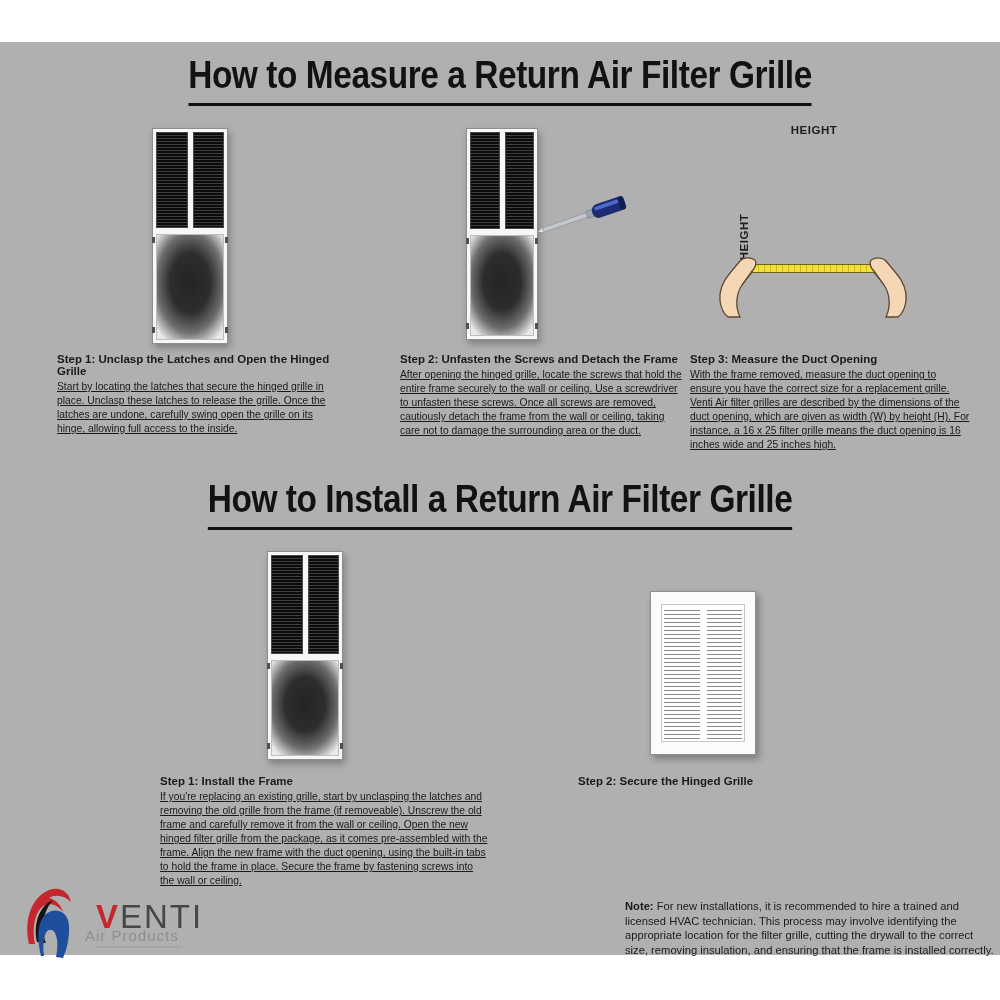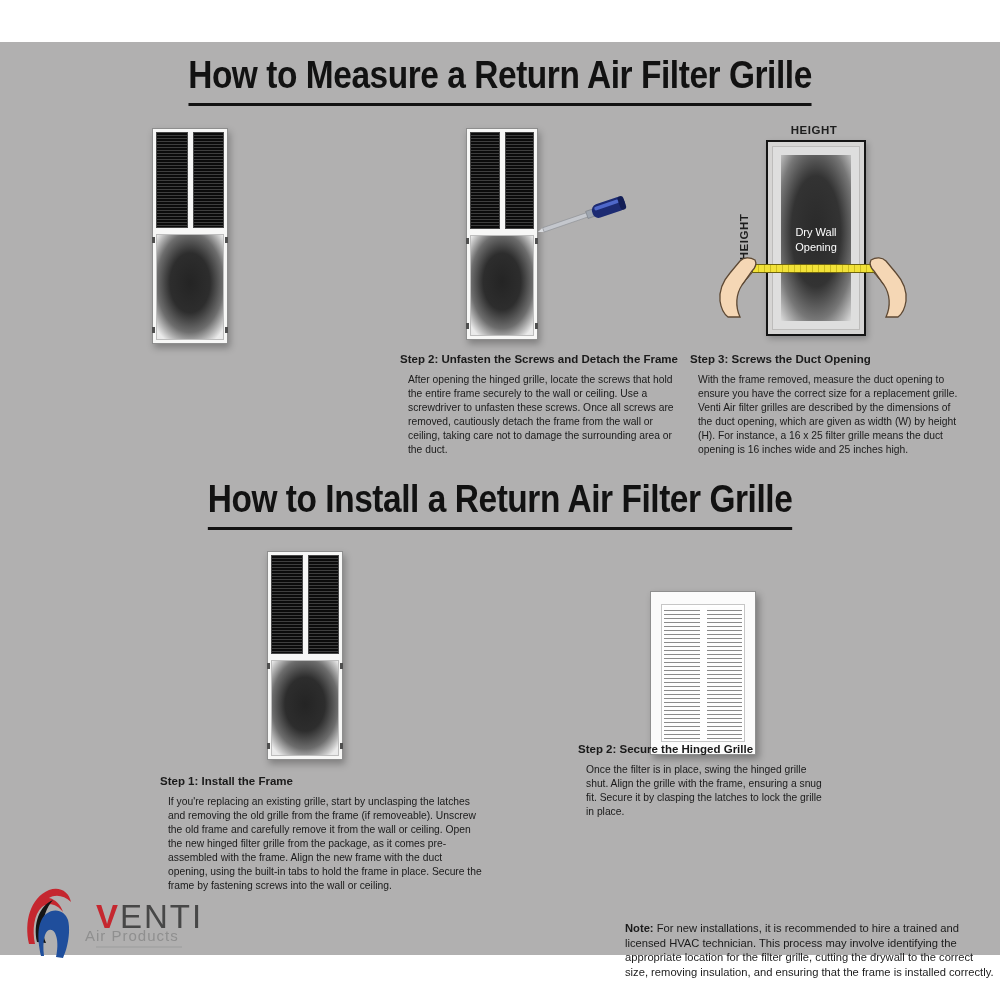--- a/index.html
+++ b/index.html
@@ -36,29 +36,29 @@
   .hand-right{left:862px;top:256px;}
 
   
   .closed-grille{position:absolute;left:650px;top:591px;width:104px;height:162px;background:#fbfbfb;border:1px solid #8f8f8f;box-shadow:3px 4px 7px rgba(0,0,0,.3);}
   .louver-area{position:absolute;left:10px;right:10px;top:12px;bottom:12px;border:1px solid #c6c6c6;background:#ffffff;display:flex;gap:7px;padding:2px;}
   .louver-col{flex:1;background:repeating-linear-gradient(180deg,#fdfdfd 0 3px,#8a8a8a 3px 4px);}
 
   
   .step{position:absolute;color:#1a1a1a;}
   .step h3{margin:0 0 3px 0;font-size:11.5px;font-weight:700;}
-  .step p{margin:8px;font-size:10.3px;line-height:14px;}
+  .step p{margin:0;font-size:10.3px;line-height:14px;text-decoration:underline;}
   .s1{left:57px;top:353px;width:280px;}
   .s2{left:400px;top:353px;width:284px;}
   .s3{left:690px;top:353px;width:280px;}
   .s4{left:160px;top:775px;width:330px;}
-  .s5{left:578px;top:743px;width:256px;}
+  .s5{left:578px;top:775px;width:256px;}
 
   
-  .note{position:absolute;left:625px;top:910px;width:372px;font-size:11.2px;line-height:14.6px;color:#1b1b1b;}
+  .note{position:absolute;left:625px;top:888px;width:372px;font-size:11.2px;line-height:14.6px;color:#1b1b1b;}
   .note .note-label{font-weight:700;}
 
   
   .logo-helmet{position:absolute;left:22px;top:886px;width:50px;height:72px;}
   .brand{position:absolute;left:96px;top:898px;font-size:33px;letter-spacing:2px;color:#474747;font-weight:400;}
   .brand .v-initial{color:#c5272f;font-weight:700;}
   .tagline{position:absolute;left:85px;top:927px;font-size:15px;color:#8f8f8f;letter-spacing:1px;}
   .logo-rule{position:absolute;left:96px;top:946px;width:86px;height:2px;background:#a6a6a6;}
 </style>
 </head>
@@ -99,47 +99,42 @@
       <rect x="8" y="28" width="48" height="4.5" fill="#c4c7cd" stroke="#84878d" stroke-width="0.5"></rect>
       <rect x="54" y="26.5" width="7" height="7.5" fill="#9fa6b0" stroke="#6f747c" stroke-width="0.5"></rect>
       <rect x="60" y="23.2" width="34" height="14" rx="6" fill="#1d2b72"></rect>
       <rect x="63" y="25.4" width="26" height="3.6" rx="1.8" fill="#4f68c9"></rect>
       <rect x="88" y="23.2" width="6" height="14" rx="3" fill="#121d55"></rect>
     </g>
   </svg>
 
   <div class="width-label">HEIGHT</div>
   <div class="height-label">HEIGHT</div>
-  <div class="measure-frame">
-    <div class="measure-inner">
-      <div class="measure-duct">
-        <div class="opening-label">Dry Wall Opening</div>
-      </div>
-    </div>
-  </div>
   <div class="tape"></div>
   <svg class="hand hand-left" viewBox="0 0 48 62">
     <path d="M39,4 C34,1 28,1 24,5 L14,17 C7,25 3,35 4,45 C5,52 8,58 12,61 L24,61 C19,50 20,38 26,29 L36,15 C39,12 41,8 39,4 Z" fill="#f5d7b5" stroke="#5d4833" stroke-width="1.3"></path>
     <path d="M26,29 L33,20 M29,25 L36,17" stroke="#5d4833" stroke-width="0.9" fill="none"></path>
   </svg>
   <svg class="hand hand-right" viewBox="0 0 48 62">
     <g transform="translate(48,0) scale(-1,1)">
       <path d="M39,4 C34,1 28,1 24,5 L14,17 C7,25 3,35 4,45 C5,52 8,58 12,61 L24,61 C19,50 20,38 26,29 L36,15 C39,12 41,8 39,4 Z" fill="#f5d7b5" stroke="#5d4833" stroke-width="1.3"></path>
       <path d="M26,29 L33,20 M29,25 L36,17" stroke="#5d4833" stroke-width="0.9" fill="none"></path>
     </g>
   </svg>
 
   <div class="step s1">
+    <h3>Step 1: Unclasp the Latches and Open the Hinged Grille</h3>
+    <p>Start by locating the latches that secure the hinged grille in place. Unclasp these latches to release the grille. Once the latches are undone, carefully swing open the grille on its hinge, allowing full access to the inside.</p>
   </div>
   <div class="step s2">
     <h3>Step 2: Unfasten the Screws and Detach the Frame</h3>
     <p>After opening the hinged grille, locate the screws that hold the entire frame securely to the wall or ceiling. Use a screwdriver to unfasten these screws. Once all screws are removed, cautiously detach the frame from the wall or ceiling, taking care not to damage the surrounding area or the duct.</p>
   </div>
   <div class="step s3">
-    <h3>Step 3: Screws the Duct Opening</h3>
+    <h3>Step 3: Measure the Duct Opening</h3>
     <p>With the frame removed, measure the duct opening to ensure you have the correct size for a replacement grille. Venti Air filter grilles are described by the dimensions of the duct opening, which are given as width (W) by height (H). For instance, a 16 x 25 filter grille means the duct opening is 16 inches wide and 25 inches high.</p>
   </div>
 
   <h1 class="main-title t-install"><span>How to Install a Return Air Filter Grille</span></h1>
 
   <div class="grille" style="left:267px;top:551px;width:74px;height:207px;--fh:99px">
     <div class="filters">
       <div class="filter-panel"></div>
       <div class="filter-panel"></div>
     </div>
@@ -156,21 +151,20 @@
       <div class="louver-col"></div>
     </div>
   </div>
 
   <div class="step s4">
     <h3>Step 1: Install the Frame</h3>
     <p>If you're replacing an existing grille, start by unclasping the latches and removing the old grille from the frame (if removeable). Unscrew the old frame and carefully remove it from the wall or ceiling. Open the new hinged filter grille from the package, as it comes pre-assembled with the frame. Align the new frame with the duct opening, using the built-in tabs to hold the frame in place. Secure the frame by fastening screws into the wall or ceiling.</p>
   </div>
   <div class="step s5">
     <h3>Step 2: Secure the Hinged Grille</h3>
-    <p>Once the filter is in place, swing the hinged grille shut. Align the grille with the frame, ensuring a snug fit. Secure it by clasping the latches to lock the grille in place.</p>
   </div>
 
   <p class="note"><span class="note-label">Note:</span><span> For new installations, it is recommended to hire a trained and licensed HVAC technician. This process may involve identifying the appropriate location for the filter grille, cutting the drywall to the correct size, removing insulation, and ensuring that the frame is installed correctly.</span></p>
 
   <svg class="logo-helmet" viewBox="0 0 50 72">
     <path d="M7,58 C2,36 8,12 27,4 C38,0 47,6 49,16 C42,9 33,8 27,12 C33,13 39,19 41,26 C35,18 26,16 20,21 C12,28 10,44 13,58 Z" fill="#c5272f"></path>
     <path d="M15,56 C11,38 17,20 31,14 C24,22 21,32 21,42 C21,48 22,53 24,57 Z" fill="#141414"></path>
     <path d="M19,70 C15,52 15,36 24,28 C33,21 43,25 46,34 C48,42 47,52 45,60 C44,65 42,69 41,72 L34,71 C36,62 36,53 33,47 C30,42 25,43 23,49 C21,55 21,63 22,70 Z" fill="#1f4e9c"></path>
   </svg>
   <div class="brand"><span class="v-initial">V</span><span>ENTI</span></div>

